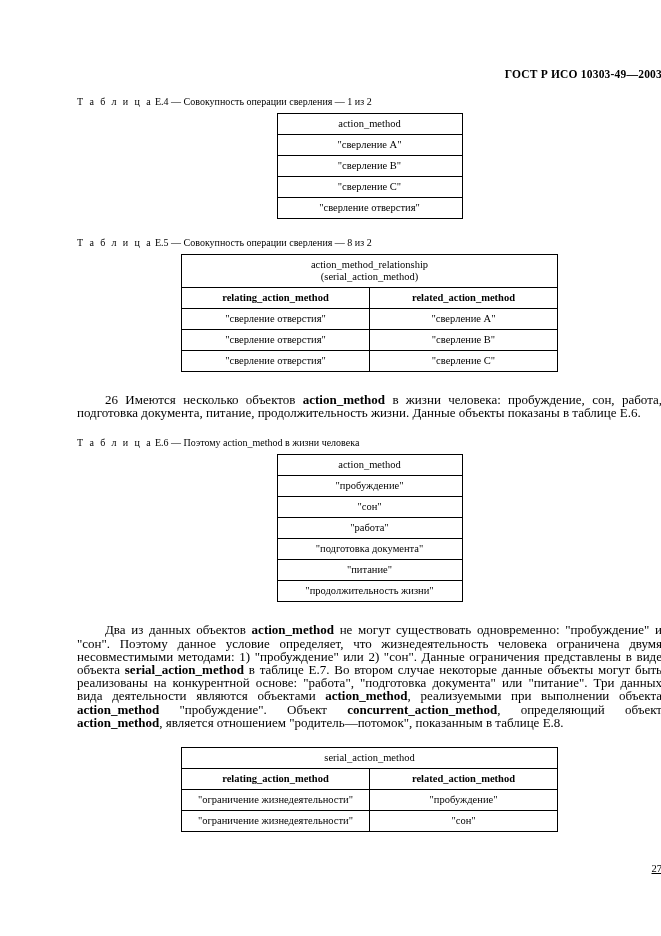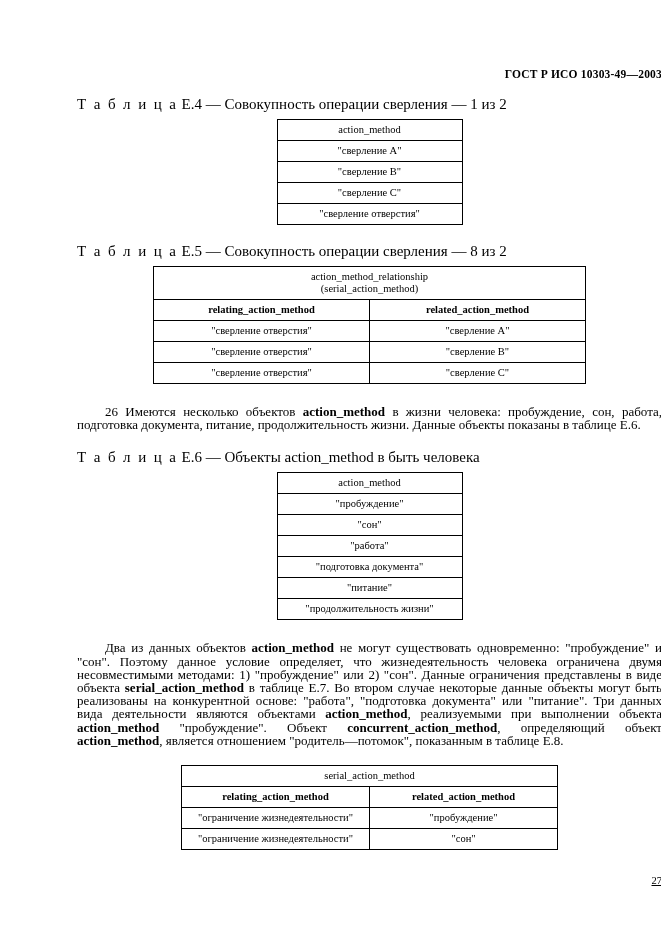--- a/index.html
+++ b/index.html
@@ -31,21 +31,21 @@
     font-weight: bold;
     letter-spacing: 0.2px;
   }
   .content {
     position: absolute;
     top: 96px;
     left: 38px;
     width: 585px;
   }
   .caption {
-    font-size: 15px;
+    font-size: 10px;
     margin: 0 0 6px 0;
     white-space: nowrap;
   }
   .caption .tword {
     letter-spacing: 1.9px;
   }
   p.para {
     font-size: 13px;
     line-height: 13.2px;
     text-align: justify;
@@ -77,21 +77,21 @@
   .tbl-wrap-center {
     display: flex;
     justify-content: center;
   }
   .gap-md { height: 18px; }
   .gap-lg { height: 21px; }
 
   .pagenum {
     position: absolute;
     right: 38px;
-    bottom: 50px;
+    bottom: 62px;
     font-size: 10.5px;
     text-decoration: underline;
   }
 </style>
 </head>
 <body>
 
 <div class="page">
 
   <div class="header">ГОСТ Р ИСО 10303-49—2003</div>
@@ -120,21 +120,21 @@
         </tr>
       </tbody>
         </table>
     </div>
 
     <div class="gap-md"></div>
 
     <div class="caption"><span class="tword">Т а б л и ц а</span><span> Е.5 — Совокупность операции сверления — 8 из 2</span></div>
 
     <div class="tbl-wrap-center">
-      <table class="doc" style="width:433px;">
+      <table class="doc" style="width:377px;">
         <tbody>
             <tr>
           <td class="hdr" colspan="2"><span>action_method_relationship</span><br><span>(serial_action_method)</span></td>
         </tr>
         <tr>
           <td class="subhdr" style="width:50%;">relating_action_method</td>
           <td class="subhdr" style="width:50%;">related_action_method</td>
         </tr>
         <tr>
           <td>"сверление отверстия"</td>
@@ -151,21 +151,21 @@
       </tbody>
         </table>
     </div>
 
     <div class="gap-lg"></div>
 
     <p class="para"><span>26 </span><span>Имеются несколько объектов </span><b>action_method</b><span> в жизни человека: пробуждение, сон, работа, подготовка документа, питание, продолжительность жизни. Данные объекты показаны в таблице Е.6.</span></p>
 
     <div class="gap-md"></div>
 
-    <div class="caption"><span class="tword">Т а б л и ц а</span><span> Е.6 — Объекты action_method в быть человека</span></div>
+    <div class="caption"><span class="tword">Т а б л и ц а</span><span> Е.6 — Поэтому action_method в жизни человека</span></div>
 
     <div class="tbl-wrap-center">
       <table class="doc" style="width:186px;">
         <tbody>
             <tr>
           <td class="hdr">action_method</td>
         </tr>
         <tr>
           <td>"пробуждение"</td>
         </tr>

